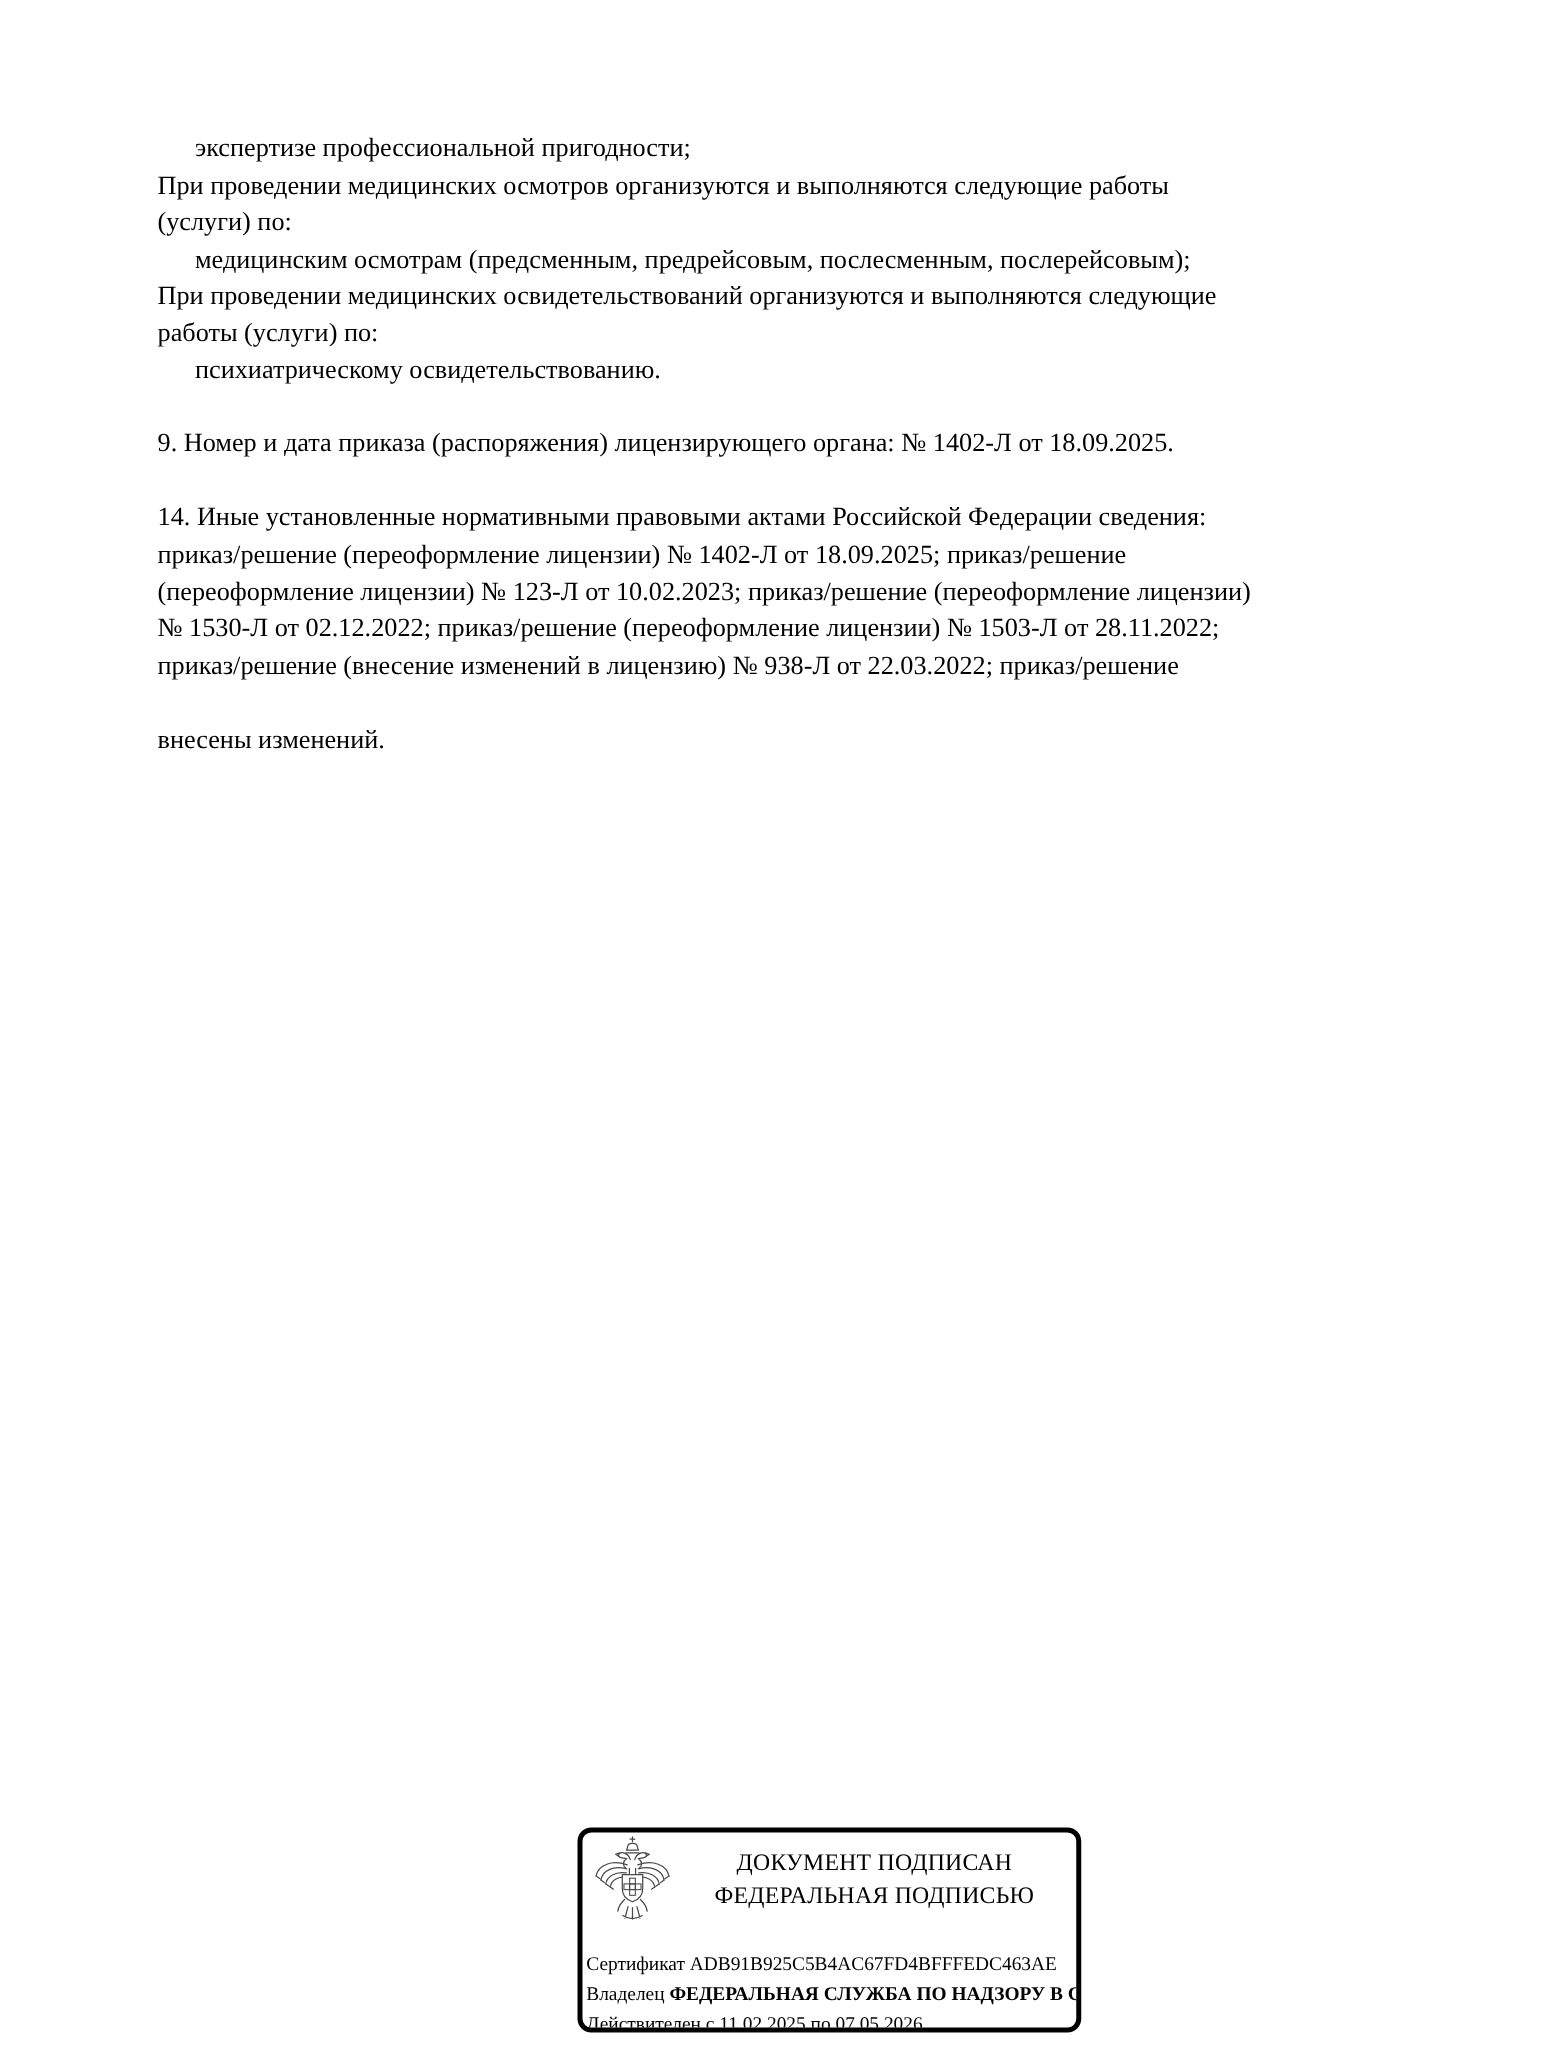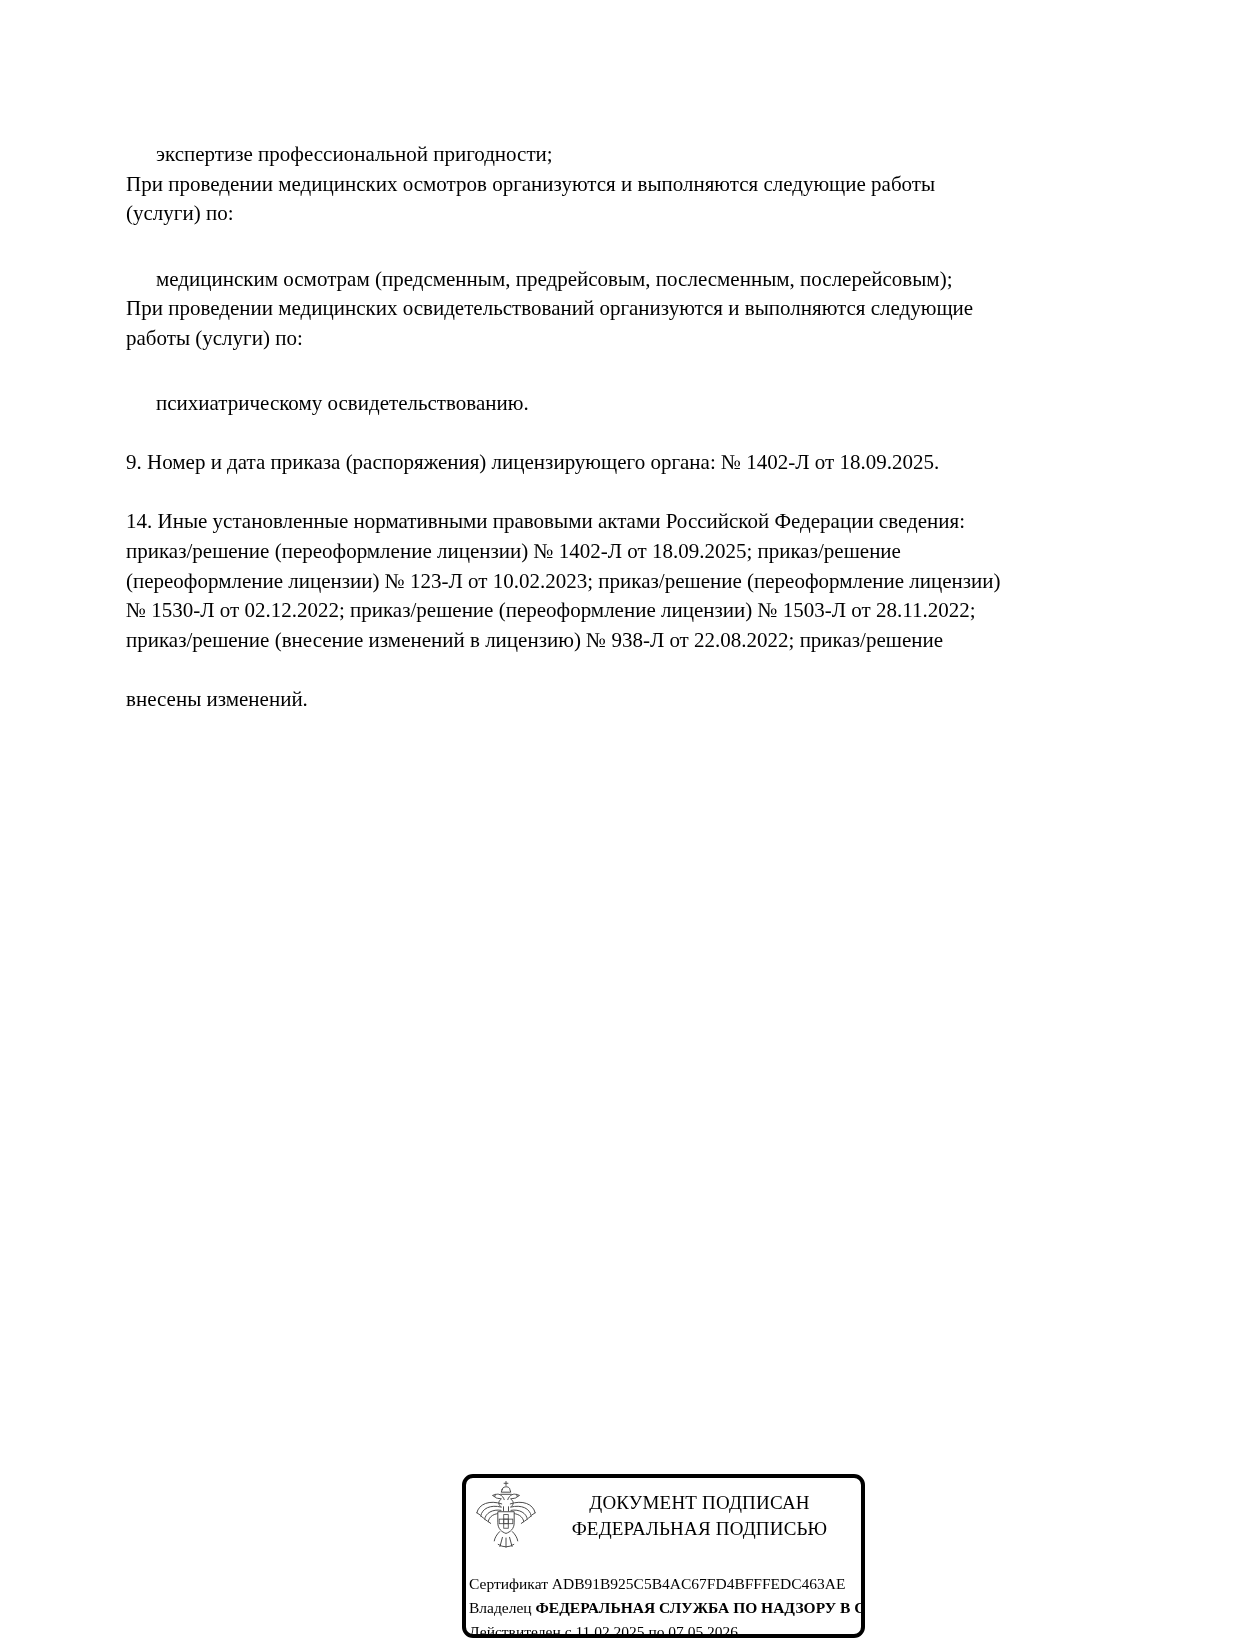--- a/index.html
+++ b/index.html
@@ -15,35 +15,34 @@
   .body-text {
     position: absolute;
     left: 126px;
     top: 104px;
     width: 1085px;
     font-size: 21px;
     line-height: 29.55px;
     white-space: nowrap;
   }
   .line { min-height: 29.55px; }
-  .line.indent { padding-left: 30px; margin-top: 36px; }
+  .line.indent { padding-left: 30px; }
 
   
   .stamp {
     position: absolute;
     left: 462px;
     top: 1462px;
     width: 403px;
     height: 164px;
     box-sizing: border-box;
     border: 4px solid #000000;
     border-radius: 11px;
     overflow: hidden;
     background: #ffffff;
-    margin-top: 12px;
   }
   .stamp-emblem {
     position: absolute;
     left: 8px;
     top: 2px;
     width: 64px;
     height: 72px;
   }
   .stamp-title {
     position: absolute;
@@ -79,21 +78,21 @@
       <div class="line">При проведении медицинских освидетельствований организуются и выполняются следующие</div>
       <div class="line">работы (услуги) по:</div>
       <div class="line indent">психиатрическому освидетельствованию.</div>
       <div class="line">&nbsp;</div>
       <div class="line">9. Номер и дата приказа (распоряжения) лицензирующего органа: № 1402-Л от 18.09.2025.</div>
       <div class="line">&nbsp;</div>
       <div class="line">14. Иные установленные нормативными правовыми актами Российской Федерации сведения:</div>
       <div class="line">приказ/решение (переоформление лицензии) № 1402-Л от 18.09.2025; приказ/решение</div>
       <div class="line">(переоформление лицензии) № 123-Л от 10.02.2023; приказ/решение (переоформление лицензии)</div>
       <div class="line">№ 1530-Л от 02.12.2022; приказ/решение (переоформление лицензии) № 1503-Л от 28.11.2022;</div>
-      <div class="line">приказ/решение (внесение изменений в лицензию) № 938-Л от 22.08.2022; приказ/решение</div>
+      <div class="line">приказ/решение (внесение изменений в лицензию) № 938-Л от 22.03.2022; приказ/решение</div>
       <div class="line">&nbsp;</div>
       <div class="line">внесены изменений.</div>
     </div>
 
   <div class="stamp">
 
     <svg class="stamp-emblem" viewBox="0 0 90 100" xmlns="http://www.w3.org/2000/svg">
       <g fill="none" stroke="#4a4a4a" stroke-width="1.4" stroke-linecap="round" stroke-linejoin="round">
 
         <path d="M45 1.5 V7 M42.3 4 H47.7"></path>

